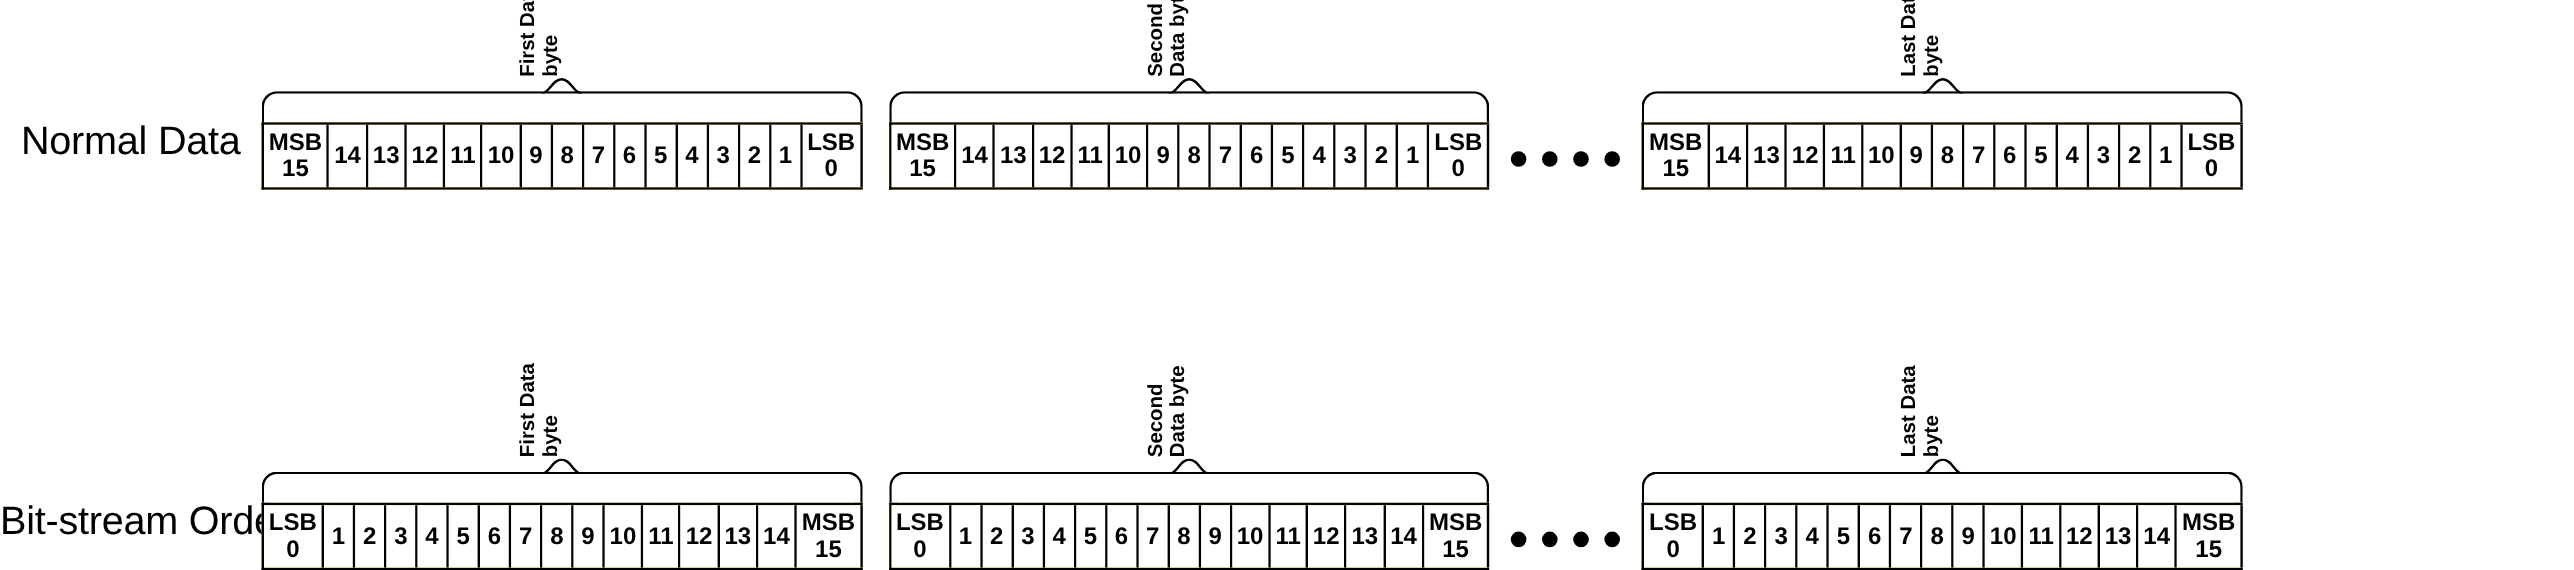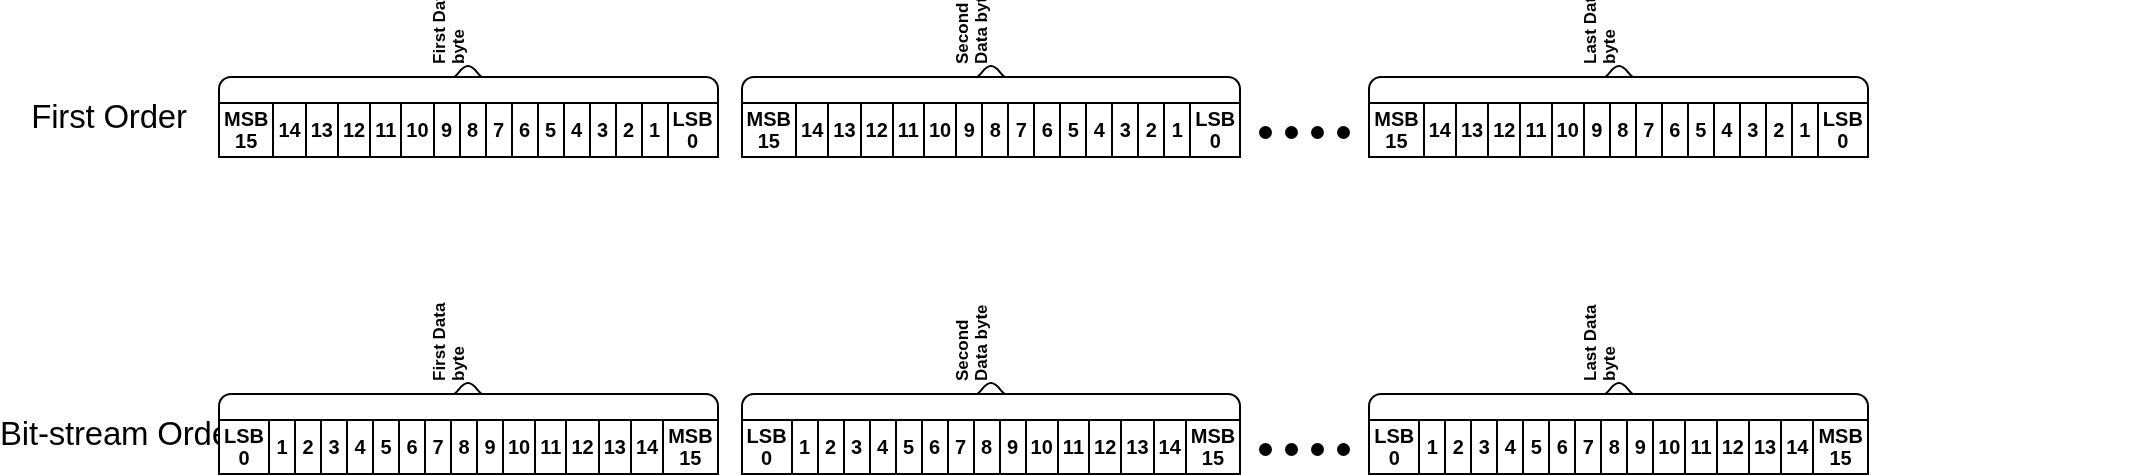--- a/index.html
+++ b/index.html
@@ -150,21 +150,21 @@
     background: #000;
   }
 
   .gap-small { width: 22px; flex: 0 0 22px; }
 </style>
 </head>
 <body>
 
 <div class="diagram">
   <div class="row row-normal">
-    <div class="row-label">First Order</div>
+    <div class="row-label">Normal Data</div>
     <div class="blocks">
         <div class="block">
           <div class="brace-zone">
             <div class="brace-label">
               <div class="txt"><span>First Data</span><span class="l2">byte</span></div>
             </div>
             <div class="brace-tick">
               <svg viewBox="0 0 34 13" preserveAspectRatio="none">
                 <path d="M0,13 C7,13 9,1 17,1 C25,1 27,13 34,13" fill="none" stroke="#000" stroke-width="2"></path>
               </svg>

